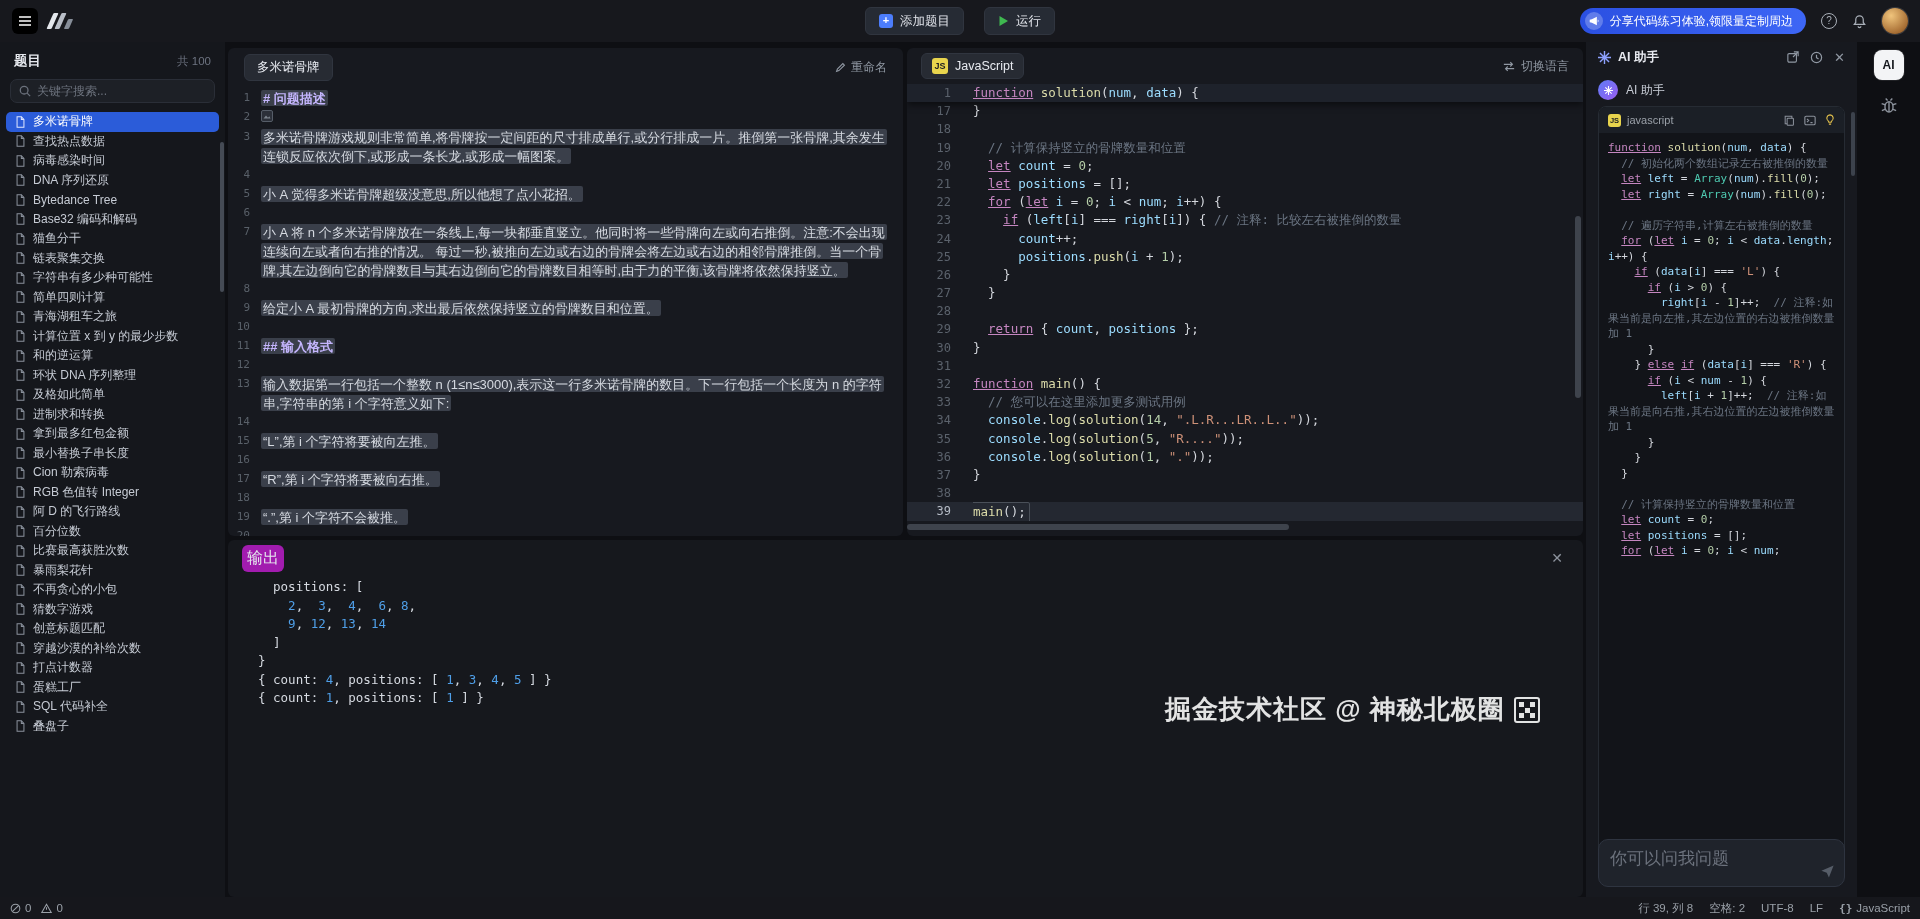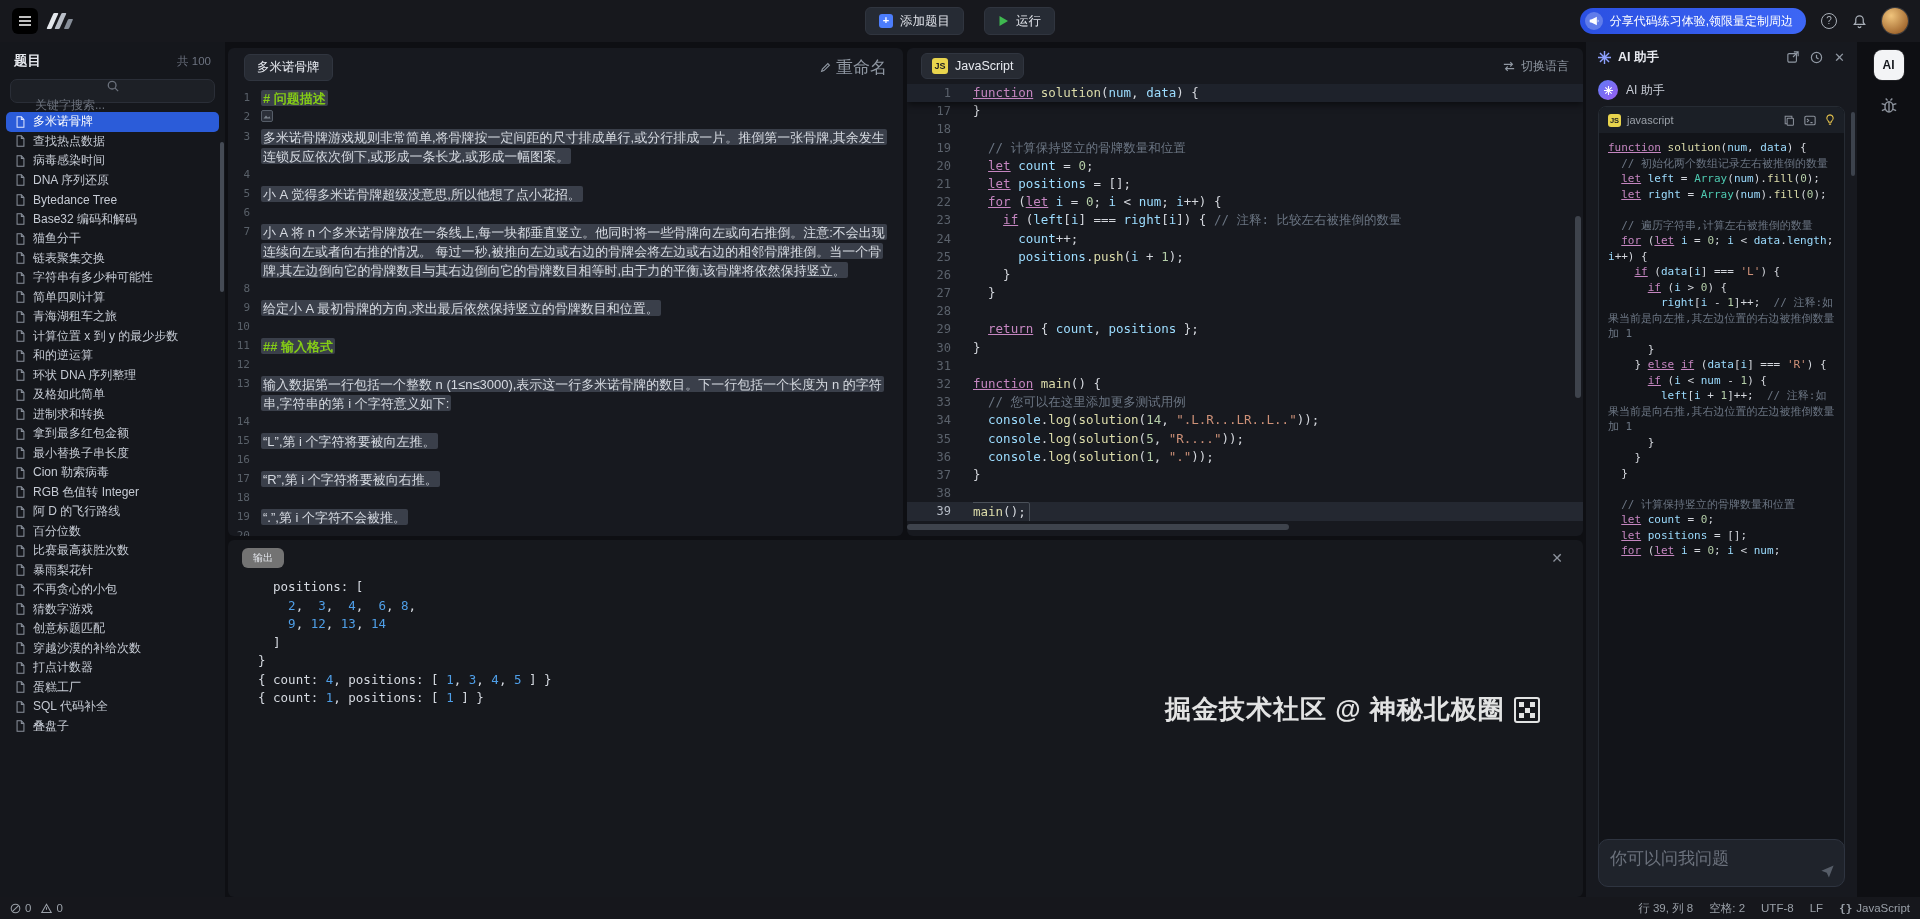--- a/index.html
+++ b/index.html
@@ -34,49 +34,49 @@
   .avatar { width:26px; height:26px; border-radius:50%; cursor:pointer;
             background:radial-gradient(circle at 35% 30%, #f0c47c, #a86f35 70%, #6e4620);
             box-shadow:0 0 0 1px rgba(255,255,255,.15); }
 
   
   .sidebar { position:absolute; left:0; top:42px; bottom:22px; width:225px; background:#15171c; }
   .sb-head { display:flex; align-items:center; padding:10px 14px 7px; }
   .sb-title { font-size:13.5px; font-weight:700; color:#e6e9ee; }
   .sb-count { margin-left:auto; font-size:11.5px; color:#6d7380;text-align:center; }
   .sb-search { margin:2px 10px 9px; height:24px; background:#1d2026; border:1px solid #2a2e37;
-               border-radius:7px; display:flex; align-items:center; padding:0 8px; gap:6px;flex-direction:column; }
+               border-radius:7px; display:flex; align-items:center; padding:0 8px; gap:6px; }
   .sb-search input { flex:1; background:transparent; border:0; outline:0; color:#cfd4dc; font-size:12px; }
   .sb-search input::placeholder { color:#6c727d; }
   .sb-item { height:19.5px; display:flex; align-items:center; gap:7px; padding:0 9px; margin:0 6px;
              border-radius:5px; font-size:12px; color:#c6cbd4; cursor:pointer; white-space:nowrap; overflow:hidden; }
   .sb-item .sb-ic { color:#8a919c; display:flex; flex:none; }
   .sb-item.sel { background:#2b5cd9; color:#fff; }
   .sb-item.sel .sb-ic { color:#dfe6ff; }
   .sb-scroll { position:absolute; right:1px; top:100px; height:150px; width:4px;
                background:#454b55; border-radius:2px; cursor:pointer; }
 
   
   .panel { position:absolute; background:#17191f; border-radius:6px; }
   .chip { background:#272b33; border:1px solid #30353f; border-radius:6px; padding:4px 12px;
           font-size:12.5px; color:#e7eaf0; cursor:pointer; }
 
   
   .problem { left:228px; top:48px; width:675px; height:488px; overflow:hidden; }
   .p-head { height:38px; display:flex; align-items:center; padding:0 16px; }
   .p-rename { margin-left:auto; display:flex; gap:5px; align-items:center; color:#9098a3;
-              font-size:17px; cursor:pointer; }
+              font-size:12px; cursor:pointer; }
   .p-body { position:absolute; top:40px; left:0; right:0; bottom:0; overflow:hidden; }
   .md-row { display:flex; min-height:19px; line-height:19px; }
   .md-ln { width:22px; flex:none; text-align:right; color:#596069;
            font:11px/19px "DejaVu Sans Mono",monospace; }
   .md-ct { padding-left:11px; padding-right:16px; color:#d6dae1; font-size:13px; }
   .md-hl { background:#3a3f4a; border-radius:2px; padding:0.5px 2px;
            -webkit-box-decoration-break:clone; box-decoration-break:clone; }
-  .md-h { font-weight:700; color:#84cc16; }
+  .md-h { font-weight:700; color:#c4b5fd; }
   .md-img { display:inline-block; margin-top:3px; }
 
   
   .editor { left:907px; top:48px; width:676px; height:488px; overflow:hidden; }
   .e-head { height:36px; display:flex; align-items:center; padding:0 14px; }
   .e-tab { display:flex; align-items:center; gap:7px; background:#272b33; border:1px solid #30353f;
            border-radius:6px; padding:4px 10px; cursor:pointer; }
   .js-badge { width:16px; height:16px; background:#e8d44d; color:#1b1d22; border-radius:3px;
               font:700 9px/16px "Liberation Sans",sans-serif; text-align:center; }
   .e-tab-label { font-size:12.5px; color:#e7eaf0; }
@@ -96,21 +96,21 @@
   .tok-n { color:#b5cea8; } .tok-s { color:#ce9178; } .tok-c { color:#6b7583; }
   .tok-p { color:#d4d7dd; } .tok-cl { color:#4ec9b0; }
   .e-vscroll { position:absolute; right:2px; top:132px; width:6px; height:182px;
                background:#3e434c; border-radius:3px; z-index:5; cursor:pointer; }
   .e-hscroll { position:absolute; left:0; bottom:6px; height:6px; width:382px;
                background:#3e434c; border-radius:3px; z-index:5; cursor:pointer; }
 
   
   .output { left:228px; right:337px; top:540px; bottom:22px; z-index:4; background:#16181d; }
   .o-head { height:36px; display:flex; align-items:center; padding:0 14px; }
-  .o-chip { background:#737373; border-radius:6px; padding:3px 11px; font-size:10px; color:#e4e7ed; }
+  .o-chip { background:#a21caf; border-radius:6px; padding:3px 5px; font-size:16px; color:#e4e7ed; }
   .o-close { margin-left:auto; color:#8d939d; font-size:14px; cursor:pointer; padding:0 6px; }
   .o-body { padding:2px 0 0 30px; font:12.5px/18.5px "DejaVu Sans Mono",monospace; white-space:pre; }
   .out-line { height:18.5px; }
   .out-line .tok-n { color:#4f9fe8; }
   .out-line .tok-p { color:#d6dae1; }
 
   
   .ai { position:absolute; right:63px; top:42px; bottom:22px; width:271px; background:#17191f; }
   .ai-head { height:30px; display:flex; align-items:center; padding:0 12px; gap:7px; }
   .ai-title { font-size:12.5px; font-weight:700; color:#e8eaf0; }

